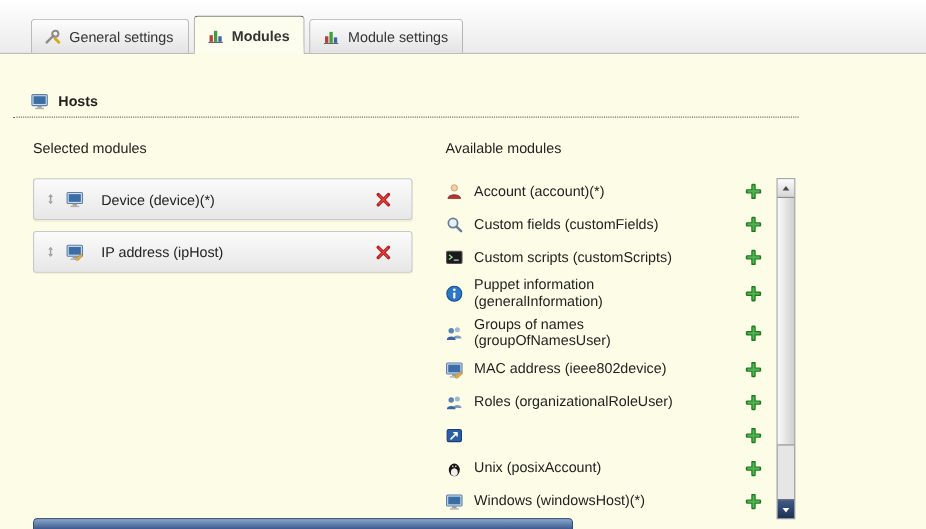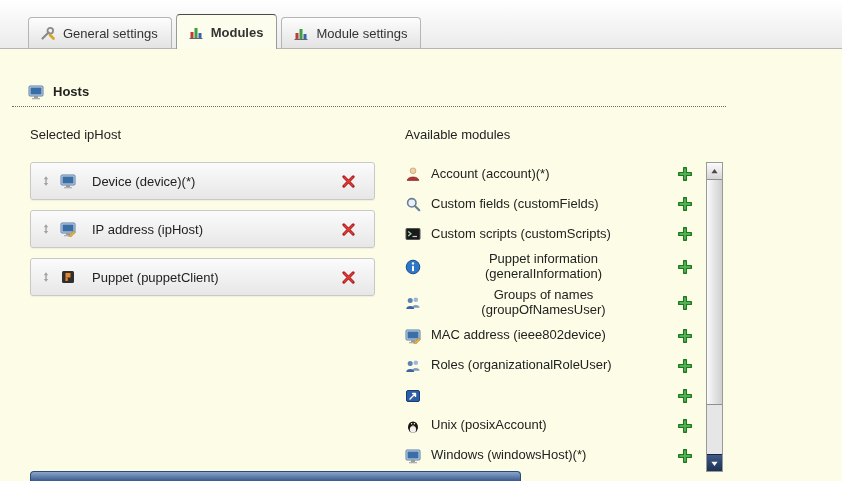--- a/index.html
+++ b/index.html
@@ -60,21 +60,21 @@
   .sel-row .mod{margin-left:9px;}
   .sel-label{margin-left:16px;}
   .del{
     margin-left:auto;margin-right:6px;
     background:none;border:none;padding:2px;cursor:pointer;line-height:0;
   }
   .del svg{width:15px;height:15px;}
   
   .avail-wrap{display:flex;align-items:flex-start;}
   .avail-list{flex:1;min-width:0;}
-  .avail-row{display:flex;align-items:center;min-height:24px;margin-bottom:6px;text-align:center;}
+  .avail-row{display:flex;align-items:center;min-height:24px;margin-bottom:6px;}
   .avail-label{margin-left:10px;max-width:225px;line-height:1.15;}
   .add{
     margin-left:auto;margin-right:10px;
     background:none;border:none;padding:2px;cursor:pointer;line-height:0;
   }
   .add svg{width:14px;height:14px;}
   
   .scrollbar{
     width:17px;height:310px;flex:none;margin-left:2px;
     border:1px solid #9a9a9a;background:#e6e6e6;
@@ -155,21 +155,21 @@
             <rect x="6" y="12" width="4" height="2" fill="#9a9a9a"></rect>
             <rect x="4" y="14" width="8" height="1.3" fill="#b0b0b0"></rect>
           </svg>
         </span>
       <span>Hosts</span>
     </div>
 
     <div class="cols">
 
       <div class="col-left">
-        <div class="col-heading">Selected ipHost</div>
+        <div class="col-heading">Selected modules</div>
         <div class="sel-list">
             <div class="sel-row">
               <span class="icon drag">
                 <svg viewBox="0 0 16 16">
                   <path d="M8 0.5 L11.5 5 H4.5 Z" fill="#a0a0a0"></path>
                   <path d="M8 15.5 L4.5 11 H11.5 Z" fill="#a0a0a0"></path>
                   <rect x="6.9" y="4.5" width="2.2" height="7" fill="#a0a0a0"></rect>
                 </svg>
               </span>
               <span class="icon mod">
@@ -206,43 +206,20 @@
                 </svg>
               </span>
               <span class="sel-label">IP address (ipHost)</span>
               <button class="del"><span class="icon">
                   <svg viewBox="0 0 16 16">
                     <path d="M3 3 L13 13 M13 3 L3 13" stroke="#b51c1c" stroke-width="3.2" stroke-linecap="round"></path>
                     <path d="M3.6 3.6 L12.4 12.4 M12.4 3.6 L3.6 12.4" stroke="#e04444" stroke-width="1.2" stroke-linecap="round"></path>
                   </svg>
                 </span></button>
             </div>
-            <div class="sel-row">
-              <span class="icon drag">
-                <svg viewBox="0 0 16 16">
-                  <path d="M8 0.5 L11.5 5 H4.5 Z" fill="#a0a0a0"></path>
-                  <path d="M8 15.5 L4.5 11 H11.5 Z" fill="#a0a0a0"></path>
-                  <rect x="6.9" y="4.5" width="2.2" height="7" fill="#a0a0a0"></rect>
-                </svg>
-              </span>
-              <span class="icon mod">
-                <svg viewBox="0 0 16 16">
-                  <rect x="2" y="2" width="12" height="12" rx="1.5" fill="#2f2f2f"></rect>
-                  <rect x="5.5" y="4" width="5" height="4.5" fill="#e8862e"></rect>
-                  <rect x="5.5" y="8.5" width="2.2" height="3.5" fill="#e8862e"></rect>
-                </svg>
-              </span>
-              <span class="sel-label">Puppet (puppetClient)</span>
-              <button class="del"><span class="icon">
-                  <svg viewBox="0 0 16 16">
-                    <path d="M3 3 L13 13 M13 3 L3 13" stroke="#b51c1c" stroke-width="3.2" stroke-linecap="round"></path>
-                    <path d="M3.6 3.6 L12.4 12.4 M12.4 3.6 L3.6 12.4" stroke="#e04444" stroke-width="1.2" stroke-linecap="round"></path>
-                  </svg>
-                </span></button>
-            </div>
           </div>
       </div>
 
       <div class="col-right">
         <div class="col-heading">Available modules</div>
         <div class="avail-wrap">
           <div class="avail-list">
               <div class="avail-row">
                 <span class="icon mod">
                   <svg viewBox="0 0 16 16">

